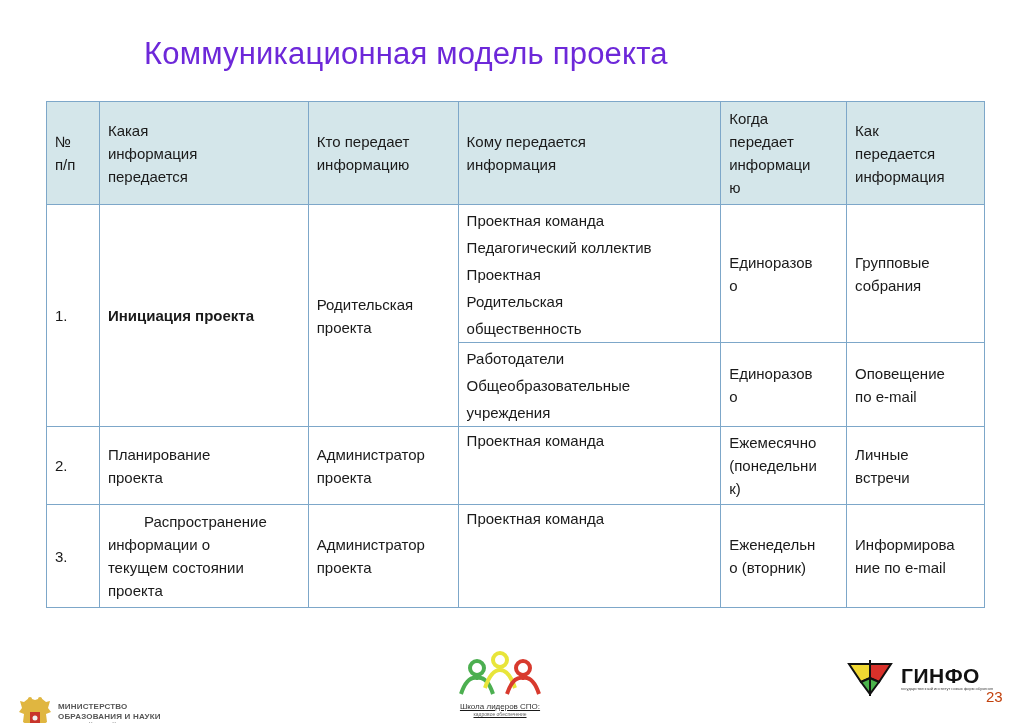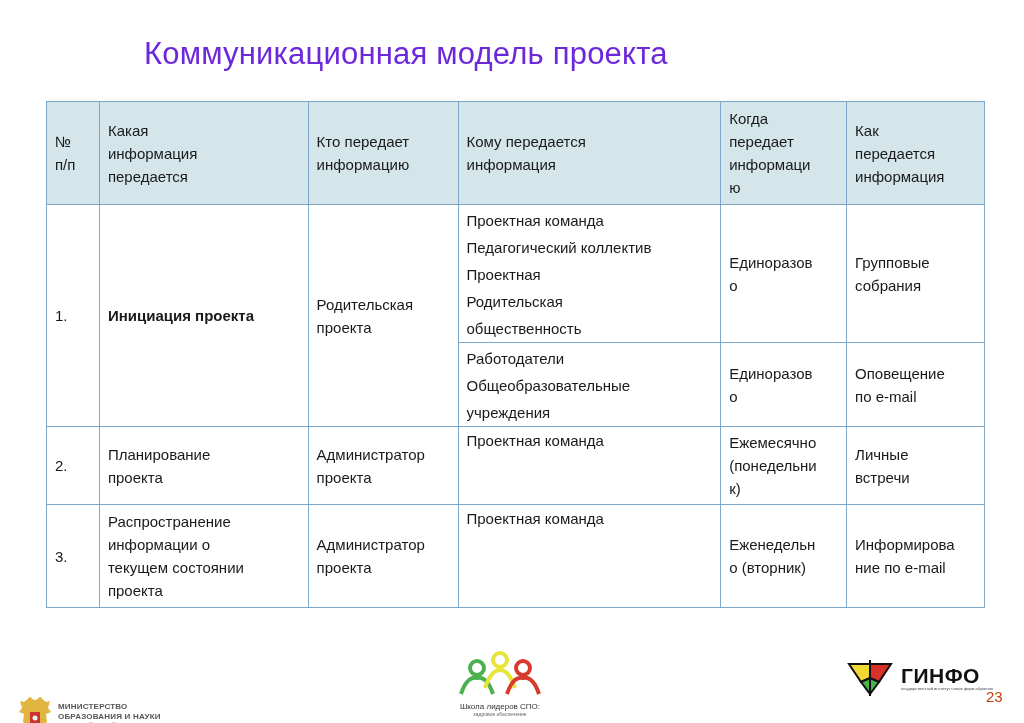--- a/index.html
+++ b/index.html
@@ -24,21 +24,21 @@
   }
   table.comm th { background: #d4e6ea; }
   table.comm td.top { vertical-align: top; padding-top: 2px; margin-top: 44px; }
   .lines div { line-height: 27px; }
 
   .footer-logo { position: absolute; }
   .ministry { left: 18px; top: 696px; display: flex; align-items: center; gap: 6px; }
   .ministry .emblem { width: 34px; height: 42px; }
   .ministry .txt { font-size: 8px; font-weight: bold; color: #555; line-height: 10px; letter-spacing: 0.2px; }
 
-  .school { left: 450px; top: 650px; width: 100px; text-align: center; }
+  .school { left: 450px; top: 650px; width: 100px; text-align: center; text-decoration: underline; }
   .school .sub1 { font-size: 8px; color: #333; margin-top: -2px; }
   .school .sub2 { font-size: 5px; color: #666; }
 
   .ginfo { left: 847px; top: 660px; display: flex; align-items: center; gap: 8px; }
   .ginfo .brand { font-size: 21px; font-weight: bold; color: #111; letter-spacing: 0.5px; line-height: 20px; }
   .ginfo .brand-sub { font-size: 4px; color: #444; line-height: 5px; }
 
   .page-num { position: absolute; left: 986px; top: 688px; font-size: 15px; color: #c2410c; }
 </style>
 </head>
@@ -112,21 +112,21 @@
 проекта</span></td>
       <td class="top"><span>Проектная команда</span></td>
       <td><span class="ml" style="white-space: pre-line;">Ежемесячно
 (понедельни
 к)</span></td>
       <td><span class="ml" style="white-space: pre-line;">Личные
 встречи</span></td>
     </tr>
     <tr style="height:103px">
       <td><span>3.</span></td>
-      <td><span class="ml" style="white-space: pre-line;">Распространение
+      <td><span class="ml" style="white-space: pre-line; margin-left: 36px;">Распространение
 информации  о
 текущем состоянии
 проекта</span></td>
       <td><span class="ml" style="white-space: pre-line;">Администратор
 проекта</span></td>
       <td class="top"><span>Проектная команда</span></td>
       <td><span class="ml" style="white-space: pre-line;">Еженедельн
 о (вторник)</span></td>
       <td><span class="ml" style="white-space: pre-line;">Информирова
 ние по  e-mail</span></td>

